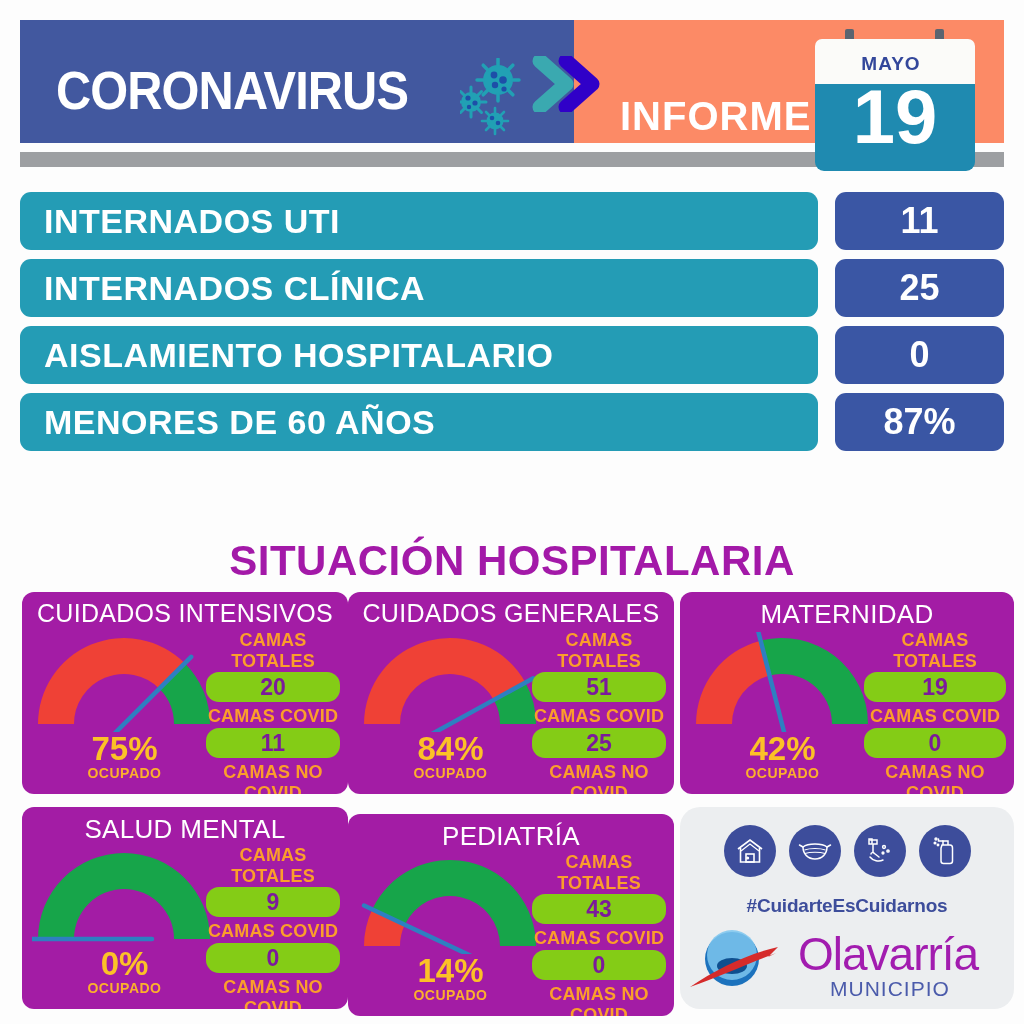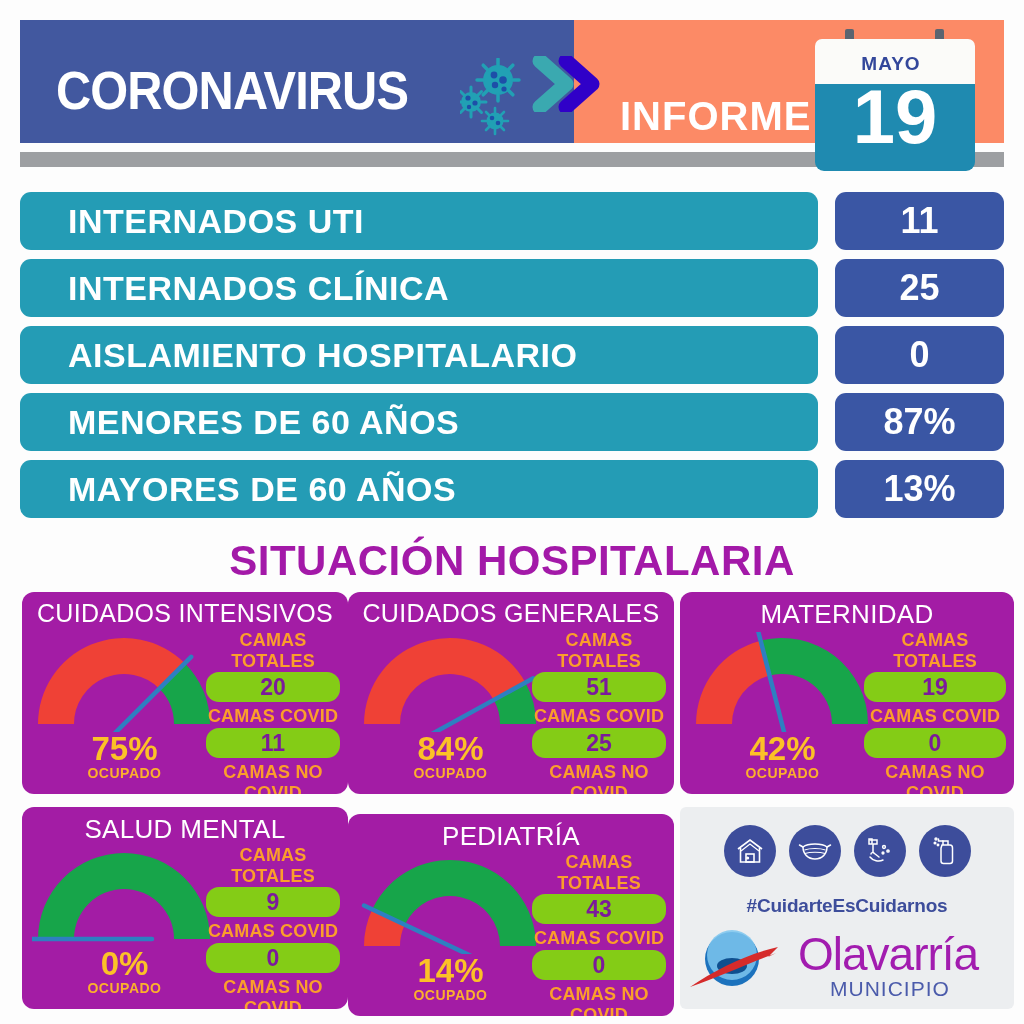--- a/index.html
+++ b/index.html
@@ -62,21 +62,21 @@
     color:#ffffff; font-size:76px; font-weight:bold; line-height:1;
   }
 
   
   .stats { position:absolute; left:20px; top:192px; width:984px; }
   .stat-row { position:relative; height:58px; margin-bottom:9px; }
   .stat-label {
     position:absolute; left:0; top:0; width:798px; height:58px;
     background:#249cb5; border-radius:11px;
     color:#ffffff; font-size:34px; font-weight:bold;
-    display:flex; align-items:center; padding-left:48px;
+    display:flex; align-items:center; padding-left:24px;
     letter-spacing:0.5px;
   }
   .stat-value {
     position:absolute; left:815px; top:0; width:169px; height:58px;
     background:#3a56a4; border-radius:11px;
     color:#ffffff; font-size:36px; font-weight:bold;
     display:flex; align-items:center; justify-content:center;
   }
 
   
@@ -123,21 +123,21 @@
   }
   .m-box {
     background:#84cc16; border-radius:13px; height:30px;
     display:flex; align-items:center; justify-content:center;
     color:#7b1a9c; font-size:23px; font-weight:bold; margin-bottom:4px;
   }
 
   
   .logo-panel {
     position:absolute; left:680px; top:807px; width:334px; height:202px;
-    background:#eceef0; border-radius:6px;padding-left:44px;
+    background:#eceef0; border-radius:20px;padding-left:44px;
   }
   .icon-row { position:absolute; left:0; top:18px; width:334px; display:flex; justify-content:center; gap:13px; }
   .circ {
     width:52px; height:52px; border-radius:50%; background:#3d4d9b;
     display:flex; align-items:center; justify-content:center;
   }
   .hashtag {
     position:absolute; left:0; top:88px; width:334px; text-align:center;
     color:#3d4d9b; font-size:19px; font-weight:bold; letter-spacing:-0.2px;
   }
@@ -257,24 +257,20 @@
       <div class="stat-value">25</div>
     </div>
     <div class="stat-row">
       <div class="stat-label">AISLAMIENTO HOSPITALARIO</div>
       <div class="stat-value">0</div>
     </div>
     <div class="stat-row">
       <div class="stat-label">MENORES DE 60 AÑOS</div>
       <div class="stat-value">87%</div>
     </div>
-    <div class="stat-row">
-      <div class="stat-label">MAYORES DE 60 AÑOS</div>
-      <div class="stat-value">13%</div>
-    </div>
   </div>
 
   <div class="section-title">SITUACIÓN HOSPITALARIA</div>
 
   <div class="cards">
 
     <div class="card c0">
       <div class="card-title">CUIDADOS INTENSIVOS</div>
       <div class="gauge">
           <svg width="185" height="100" viewBox="0 0 185 100">

